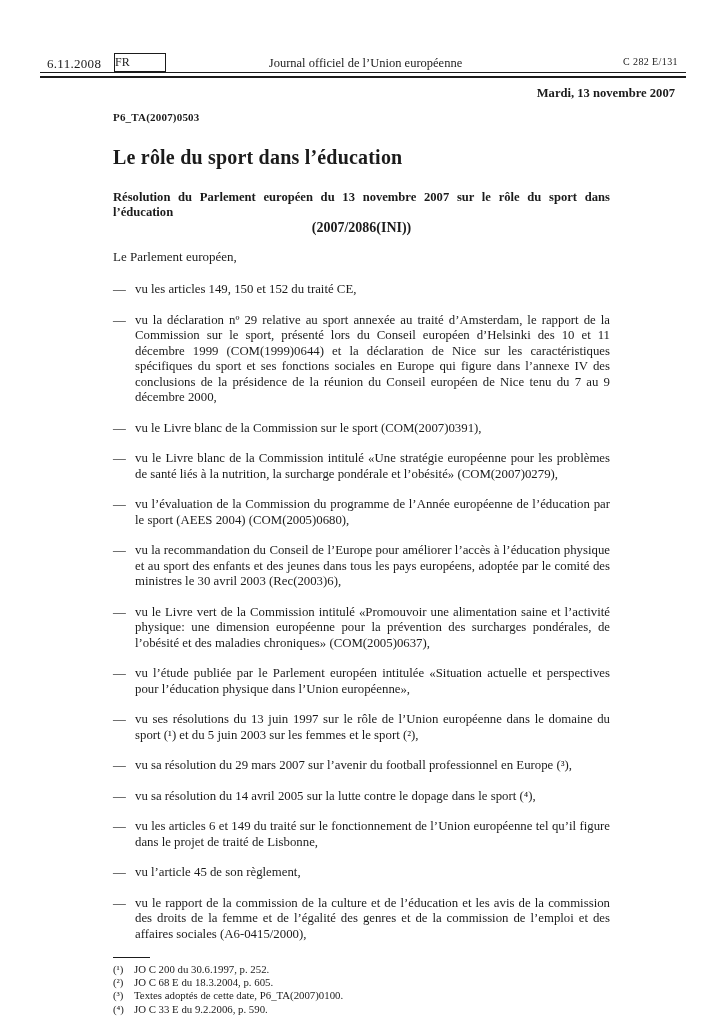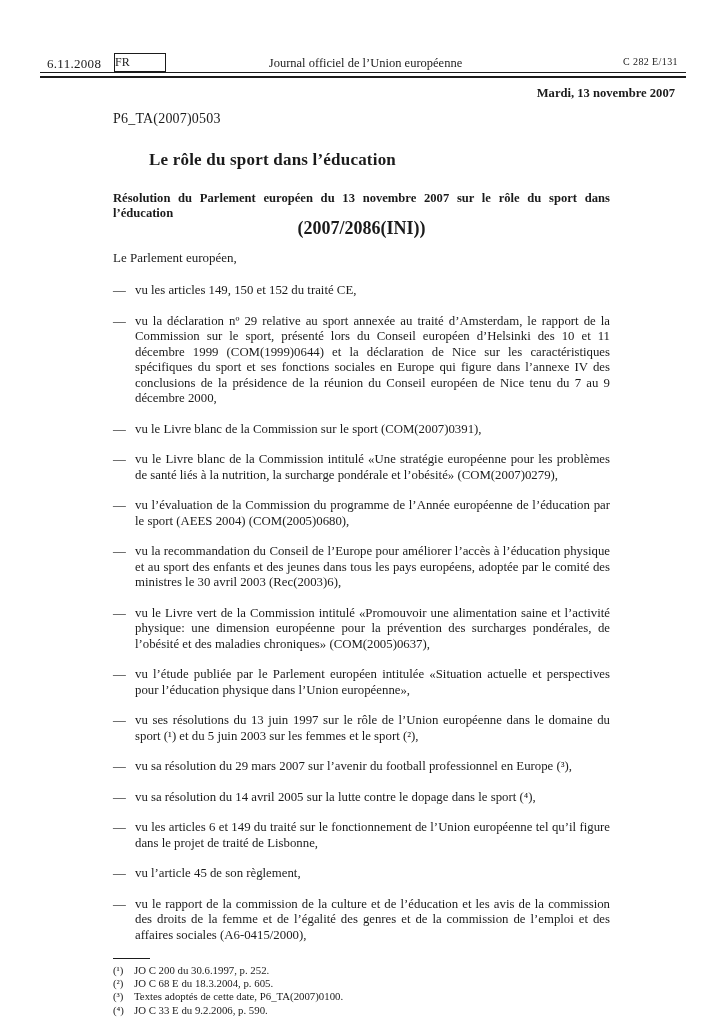--- a/index.html
+++ b/index.html
@@ -37,32 +37,32 @@
   .rule-gap   { height: 3px; }
   .rule-thick { height: 2px; background: #1b1b1b; }
   .session-date {
     position: absolute; right: 50px; top: 86px;
     font-weight: bold; font-size: 12.6px;
   }
   
   .content {
     position: absolute; left: 113px; top: 111px; width: 497px;
   }
-  .proc-ref { font-size: 14px; font-weight: normal; letter-spacing: 0.2px; }
+  .proc-ref { font-size: 11px; font-weight: bold; letter-spacing: 0.2px; }
   .doc-title {
     margin-top: 23px;
-    font-size: 17px; font-weight: bold; letter-spacing: 0.2px; margin-left: 36px;
+    font-size: 20px; font-weight: bold; letter-spacing: 0.2px;
   }
   .subtitle { margin-top: 21px; }
   .sub1 {
     font-weight: bold; font-size: 12.6px; line-height: 15px;
     text-align: justify; text-align-last: justify;
   }
   .sub2 {
-    font-weight: bold; font-size: 18px; line-height: 15px;
+    font-weight: bold; font-size: 14px; line-height: 15px;
     text-align: center;
   }
   .intro { margin-top: 14px; font-size: 13px; }
   .citations { margin-top: 17px; }
   .citation {
     position: relative; padding-left: 22px;
     font-size: 12.8px; line-height: 15.5px;
     text-align: justify; margin-bottom: 15px;
   }
   .dash { position: absolute; left: 0; top: 0; }

